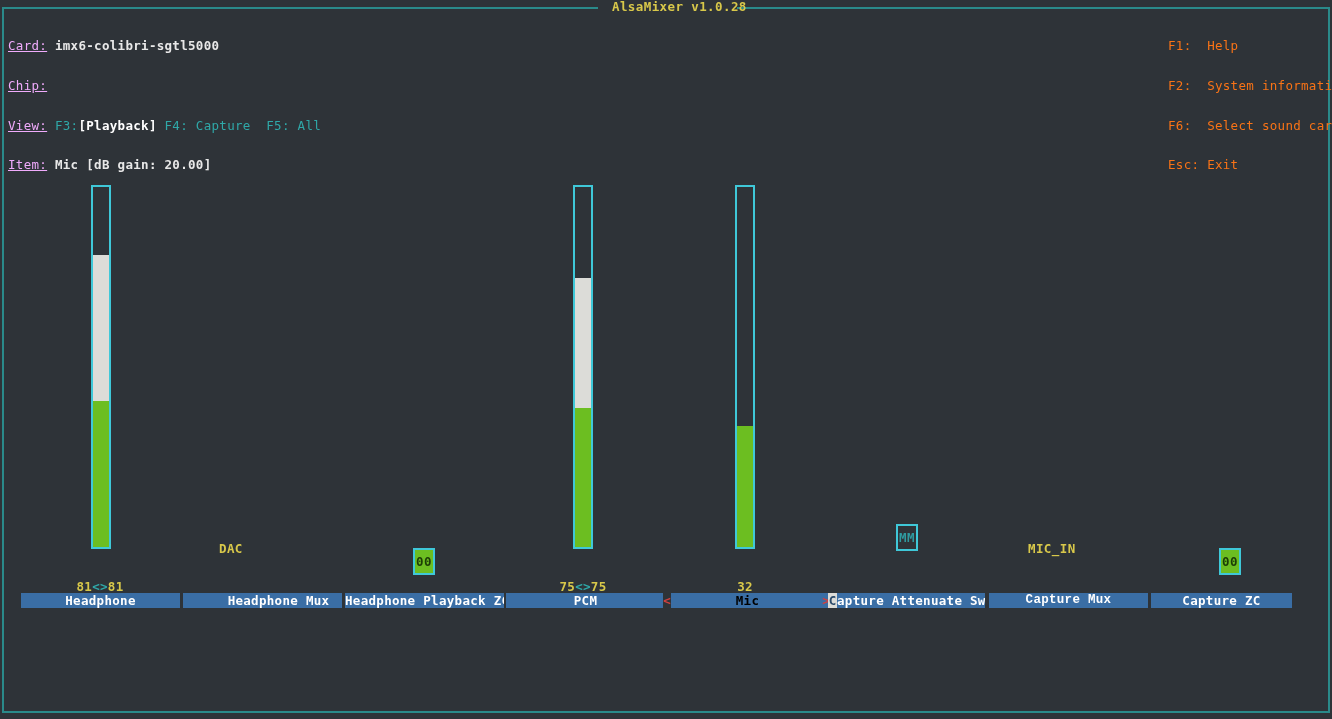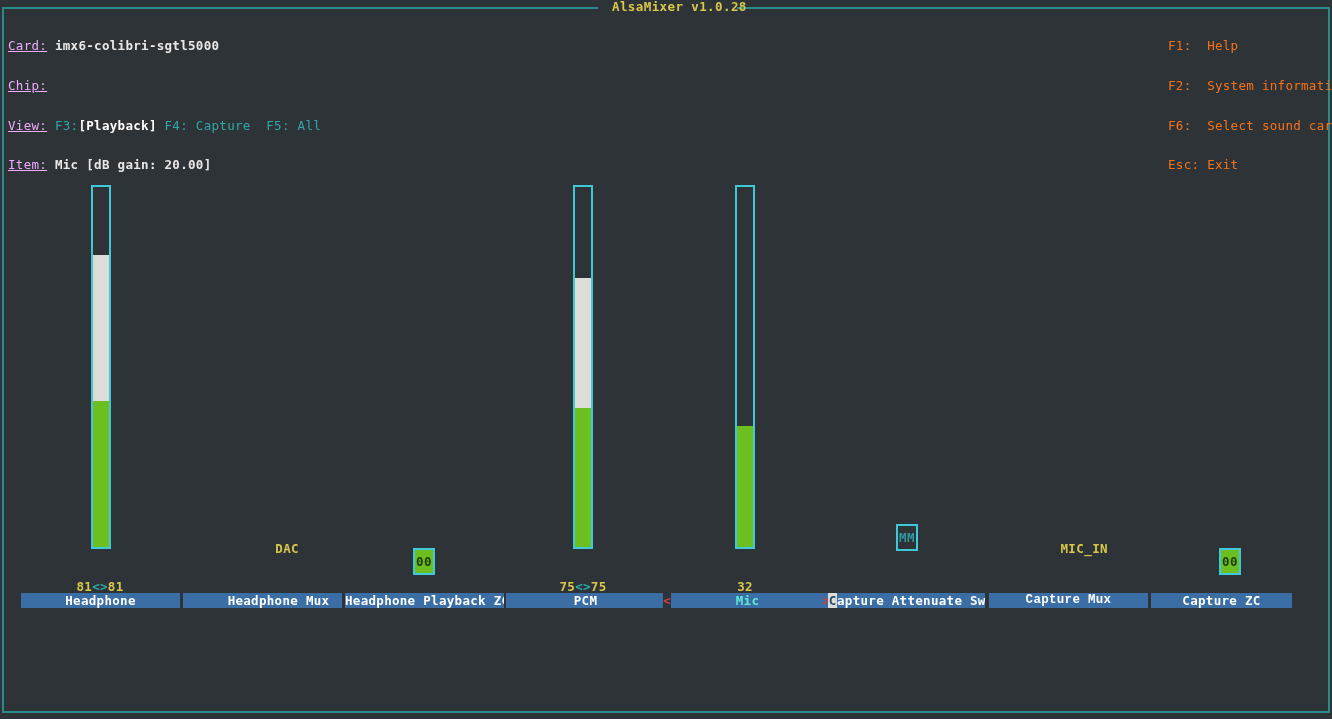--- a/index.html
+++ b/index.html
@@ -96,21 +96,21 @@
   .chip-on  { background: #6cbe21; color: #1c3d06; }
   .chip-mm  { background: transparent; color: #2f9aa0; }
 
   
   .chan-name {
     position: absolute;
     color: #d8c84a;
     font-size: 12.5px;
     font-weight: bold;
     line-height: 14px;
-    text-align: right;
+    text-align: left;
     white-space: pre;
     letter-spacing: 0.4px;
   }
 
   
   .readout {
     position: absolute;
     font-size: 12.5px;
     font-weight: bold;
     line-height: 14px;
@@ -130,21 +130,21 @@
     color: #ffffff;
     font-size: 12.5px;
     font-weight: bold;
     line-height: 15px;
     text-align: center;
     white-space: pre;
     letter-spacing: 0.3px;
     box-sizing: border-box;
     overflow: hidden;
   }
-  .ctl-selected { color: #5eead4; }
+  .ctl-selected { color: #000000; }
 
   .arrow {
     position: absolute;
     top: 593px;
     height: 15px;
     width: 8px;
     color: #d04040;
     background: #2e3338;
     font-size: 12.5px;
     font-weight: bold;

